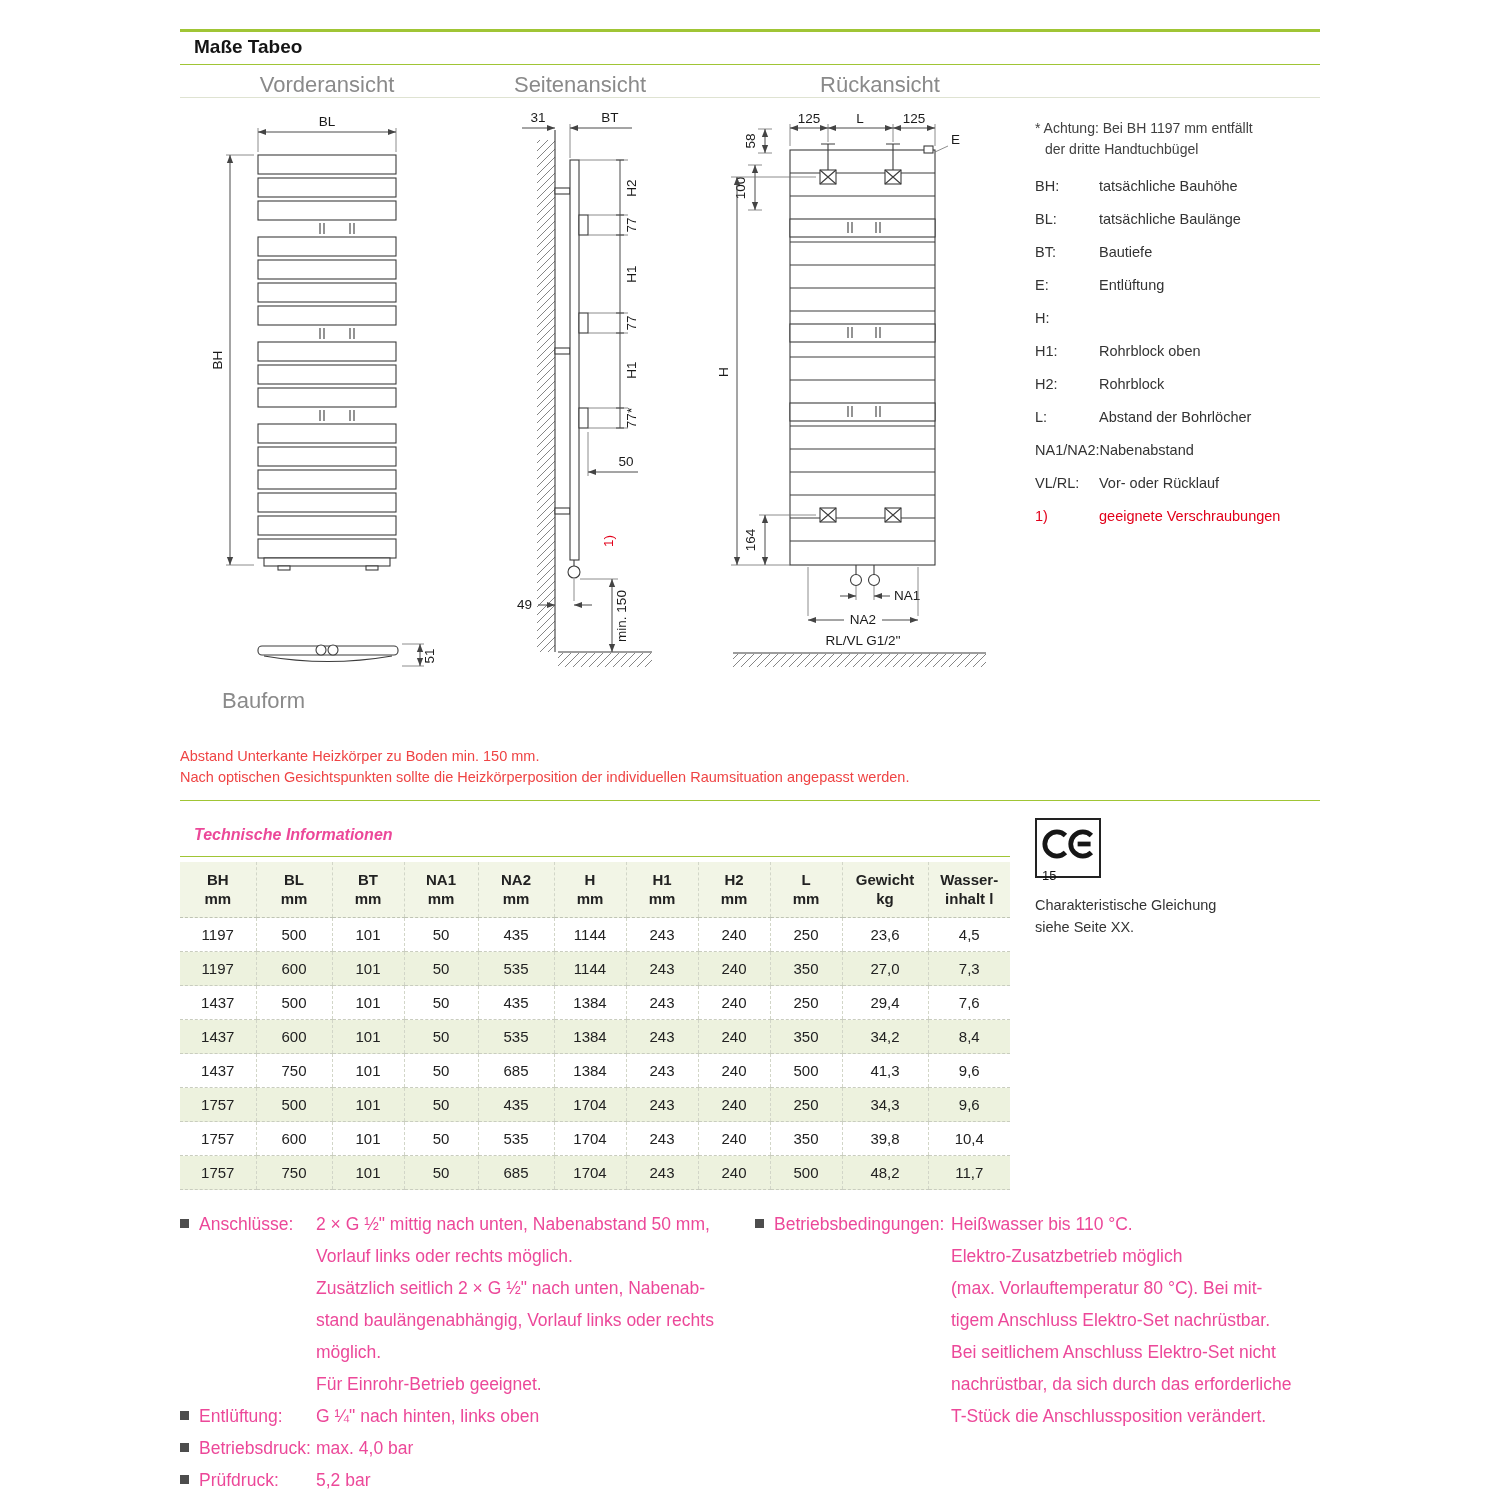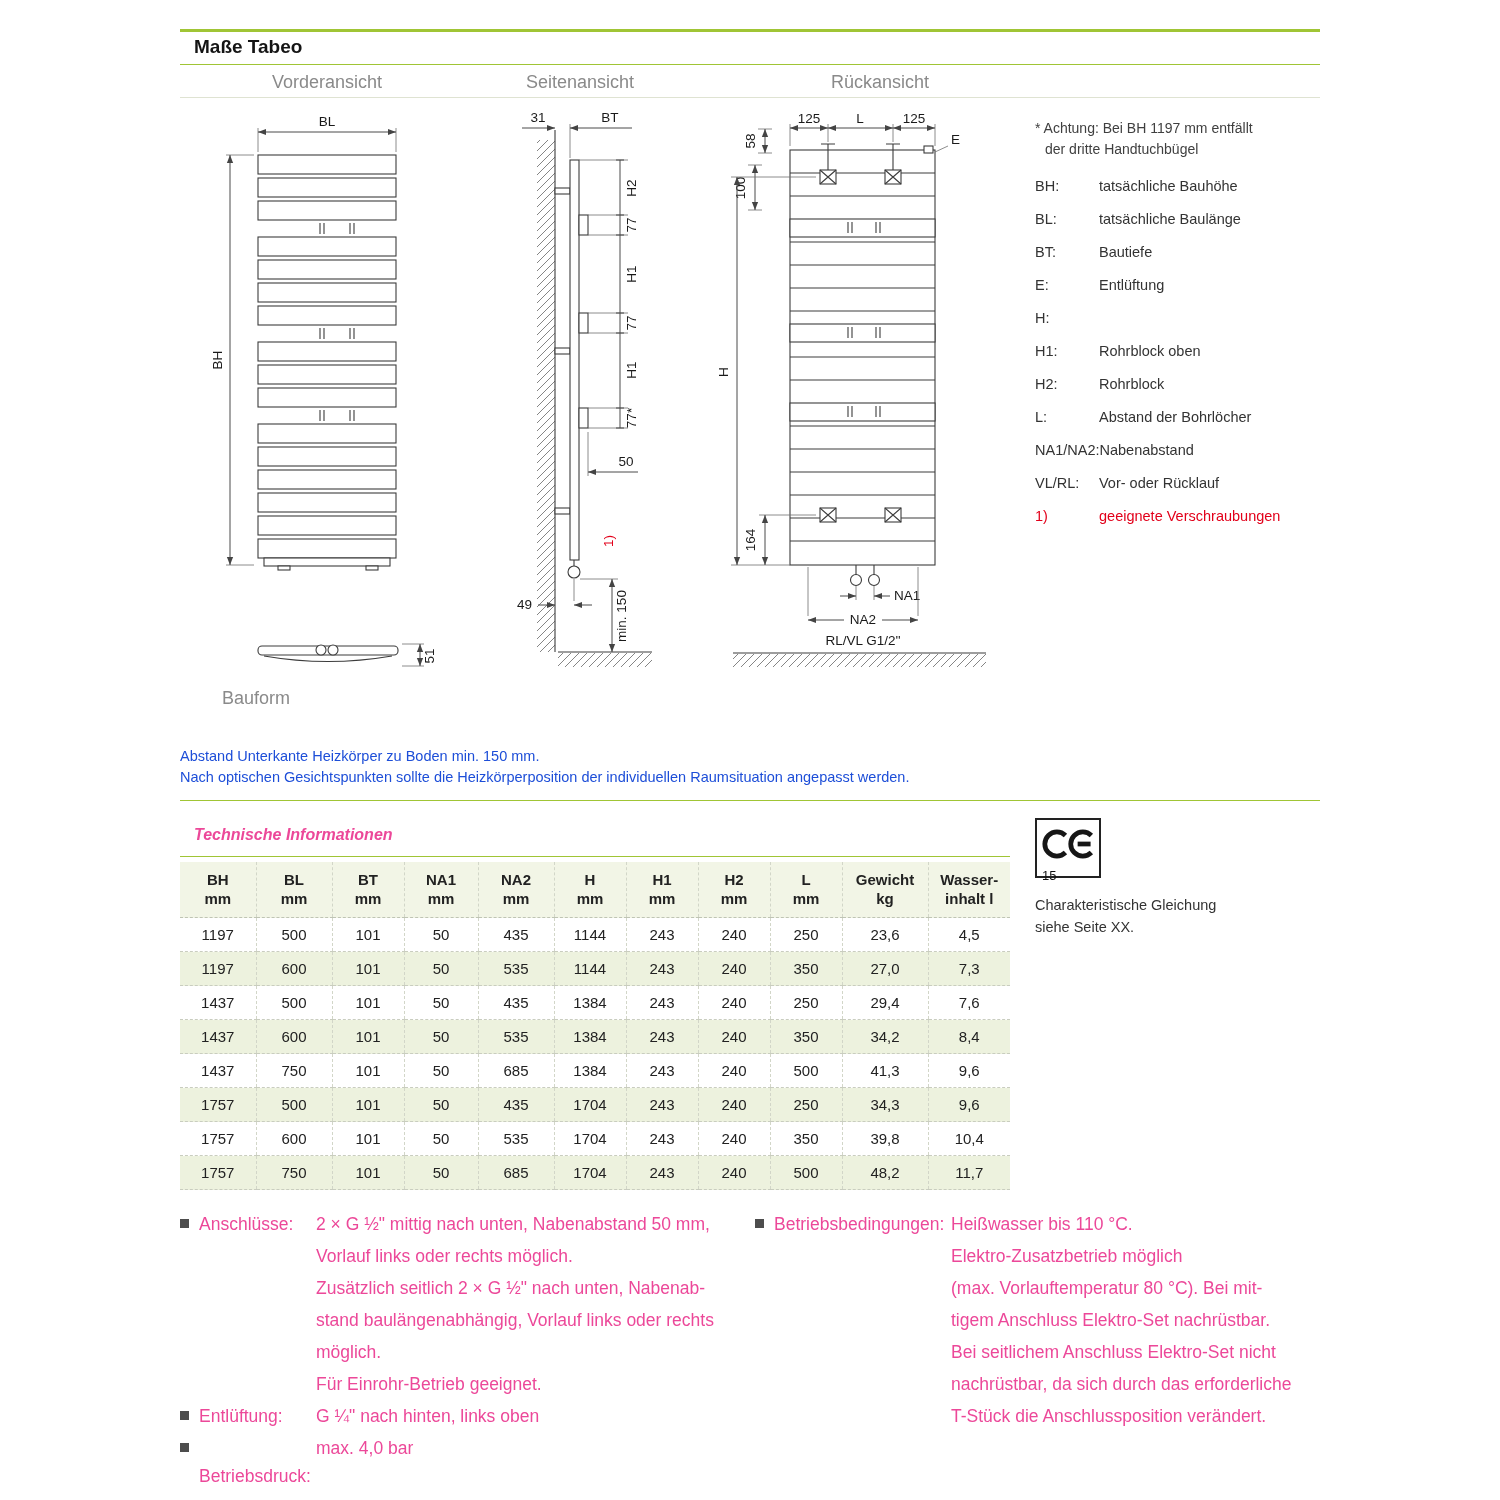--- a/index.html
+++ b/index.html
@@ -3,28 +3,28 @@
 <meta charset="utf-8">
 <style>
   html,body { margin:0; padding:0; background:#fff; }
   #page { position:relative; width:1500px; height:1500px; background:#fff; overflow:hidden;
           font-family:"Liberation Sans", sans-serif; color:#1a1a1a; }
   .abs { position:absolute; }
   .rule { height:1px; background:#A0C535; }
   .rule.thick { height:3px; }
   .rule.light { background:#dfe3d2; }
   .page-title { font-size:19px; font-weight:bold; color:#141414; }
-  .view-title { font-size:18px; color:#8a8a8a; text-align:center; }
+  .view-title { font-size:22px; color:#8a8a8a; text-align:center; }
   .warning { font-size:14px; color:#404040; line-height:21px; }
   .warning .ind { padding-left:10px; }
   .legend-item { display:flex; font-size:14.5px; color:#333; line-height:21px; margin-bottom:12px; }
   .legend-item.red { color:#E2001A; }
   .legend-term { flex:0 0 64px; white-space:nowrap; }
   .legend-def { flex:1; }
-  .notes { font-size:14.5px; color:#1d4ed8; line-height:21px; }
+  .notes { font-size:14.5px; color:#ef4444; line-height:21px; }
   .table-title { font-size:16px; font-weight:bold; color:#ec4899;font-style:italic; }
   table { border-collapse:collapse; table-layout:fixed; font-size:15px; color:#222; width:830px; }
   thead tr { background:#F2F5E6; }
   th { font-weight:bold; text-align:center; vertical-align:bottom; padding:8px 3px 9px; line-height:19px; border-bottom:1px dashed #bfc4b4; }
   td { text-align:center; height:31px; border-bottom:1px dashed #c9cdbf; }
   th + th, td + td { border-left:1px dashed #d2d6c8; }
   tr.shaded { background:#EDF2DE; }
   .spec-item { display:flex; font-size:17.5px; line-height:32px; color:#ec4899; align-items:flex-start; }
   .bullet { width:9px; height:9px; background:#4d4d4d; margin:11px 10px 0 0; flex:none; }
   .spec-label { flex:none; }
@@ -464,21 +464,21 @@
 möglich.
 Für Einrohr-Betrieb geeignet.</span>
       </div>
       <div class="spec-item">
         <span class="bullet"></span>
         <span class="spec-label" style="width: 117px;">Entlüftung:</span>
         <span class="spec-value">G ¼" nach hinten, links oben</span>
       </div>
       <div class="spec-item">
         <span class="bullet"></span>
-        <span class="spec-label" style="width: 117px; margin-top: 28px;">Betriebsdruck:</span>
+        <span class="spec-label" style="width: 117px;">Betriebsdruck:</span>
         <span class="spec-value">max. 4,0 bar</span>
       </div>
       <div class="spec-item">
         <span class="bullet"></span>
         <span class="spec-label" style="width: 117px;">Prüfdruck:</span>
         <span class="spec-value">5,2 bar</span>
       </div>
     </div>
   <div class="abs" style="left:755px;top:1208px;width:565px">
       <div class="spec-item">

